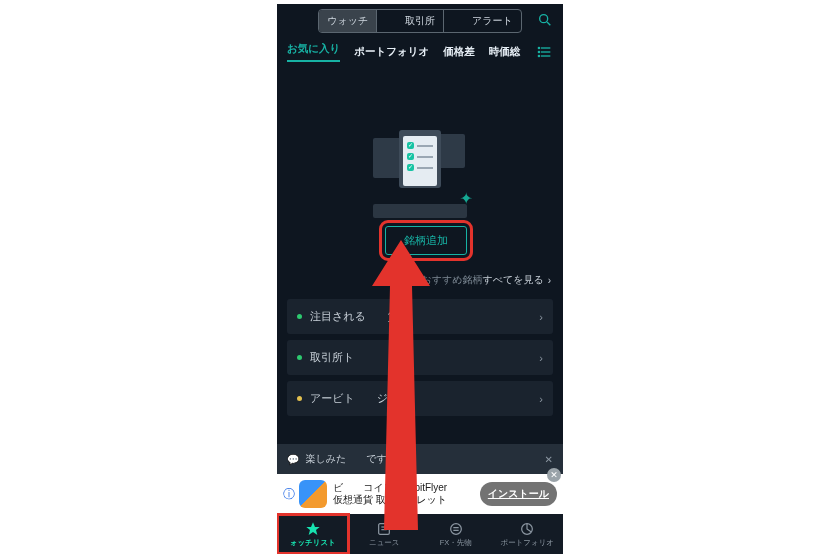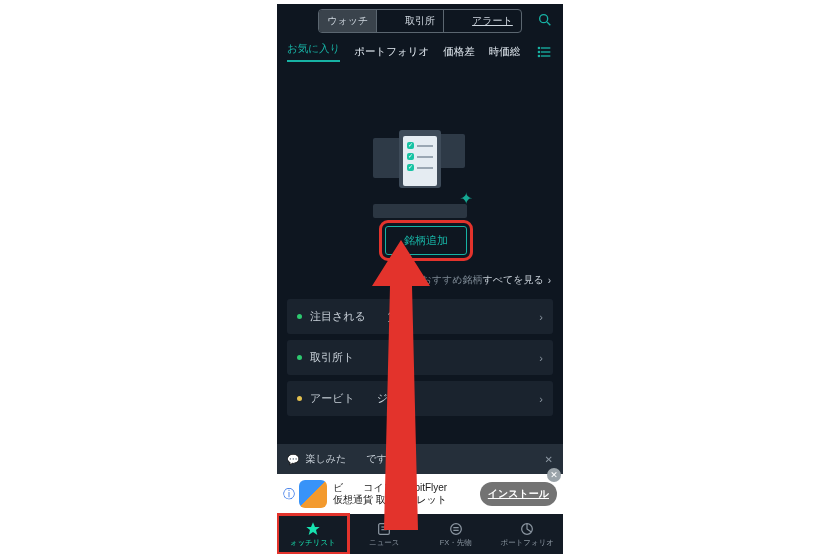--- a/index.html
+++ b/index.html
@@ -35,36 +35,36 @@
     border-radius: 4px;
     overflow: hidden;
     font-size: 10px;
     gap: 20px;
   }
   .seg > div {
     padding: 4px 8px;
     color: #cfd7df;
     border-right: 1px solid #5b6670;
   }
-  .seg > div:last-child { border-right: none; text-decoration: underline; }
+  .seg > div:last-child { border-right: none; }
   .seg > div.active { background: #3a434c; }
   .search-ico {
     position: absolute;
     right: 10px;
     top: 8px;
     color: #17b2a4;
     width: 16px; height: 16px;
   }
   .tabs {
     display: flex;
     align-items: center;
     gap: 14px;
     padding: 4px 10px 8px 10px;
     font-size: 10.5px;
-    font-weight: 400;
+    font-weight: 700;
     position: relative;
     text-align: center;
   }
   .tabs .t { color: #e6eef5; }
   .tabs .t.active { color: #17b2a4; border-bottom: 2px solid #17b2a4; padding-bottom: 4px; }
   .tabs .list-ico { margin-left: auto; color: #17b2a4; width: 16px; height: 16px; }
 
   .empty-wrap {
     display: flex;
     flex-direction: column;
@@ -178,21 +178,21 @@
     background: #131b25;
     display: flex;
   }
   .navbar .n {
     flex: 1; display: flex; flex-direction: column; align-items: center; justify-content: center;
     gap: 1px;
     font-size: 7.5px; color: #8b96a1;
   }
   .navbar .n.active { color: #17e3b0; }
   .navbar svg { width: 16px; height: 16px; }
-  .hl-nav { outline: 3px solid #e3332c; outline-offset: -2px; }
+  .hl-nav { outline: 3px solid #e3332c; outline-offset: -2px; font-weight: bold; }
 
   
   .arrow {
     position: absolute;
     left: 95px;
     top: 236px;
     width: 58px;
     height: 290px;
     pointer-events: none;
   }

